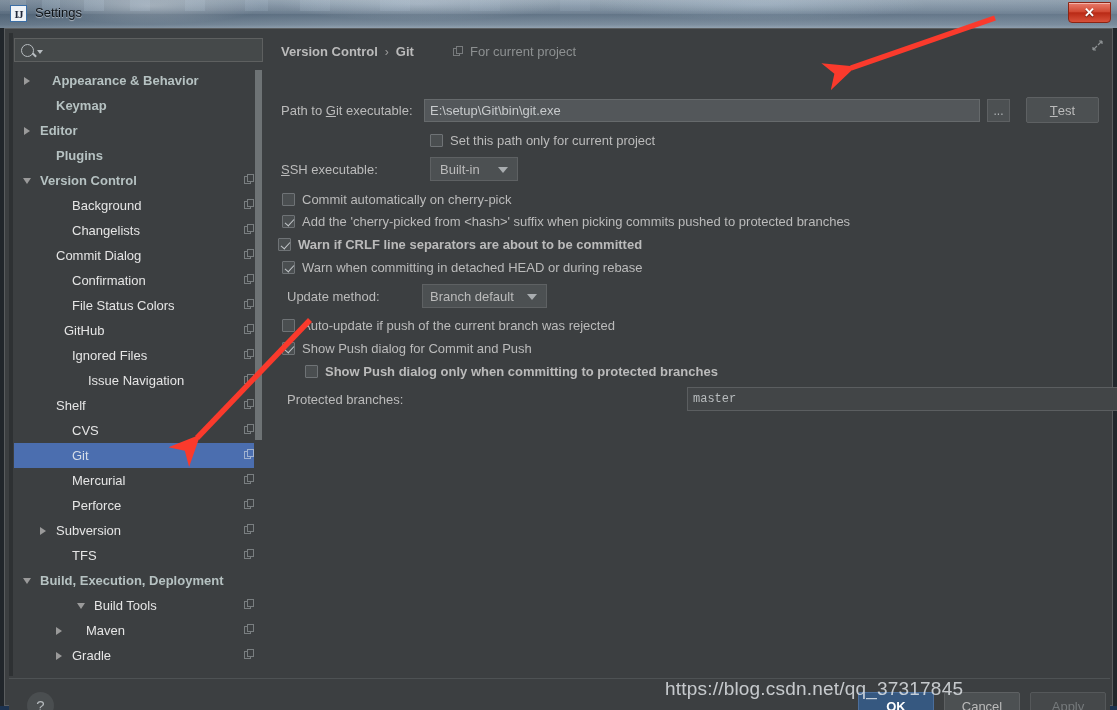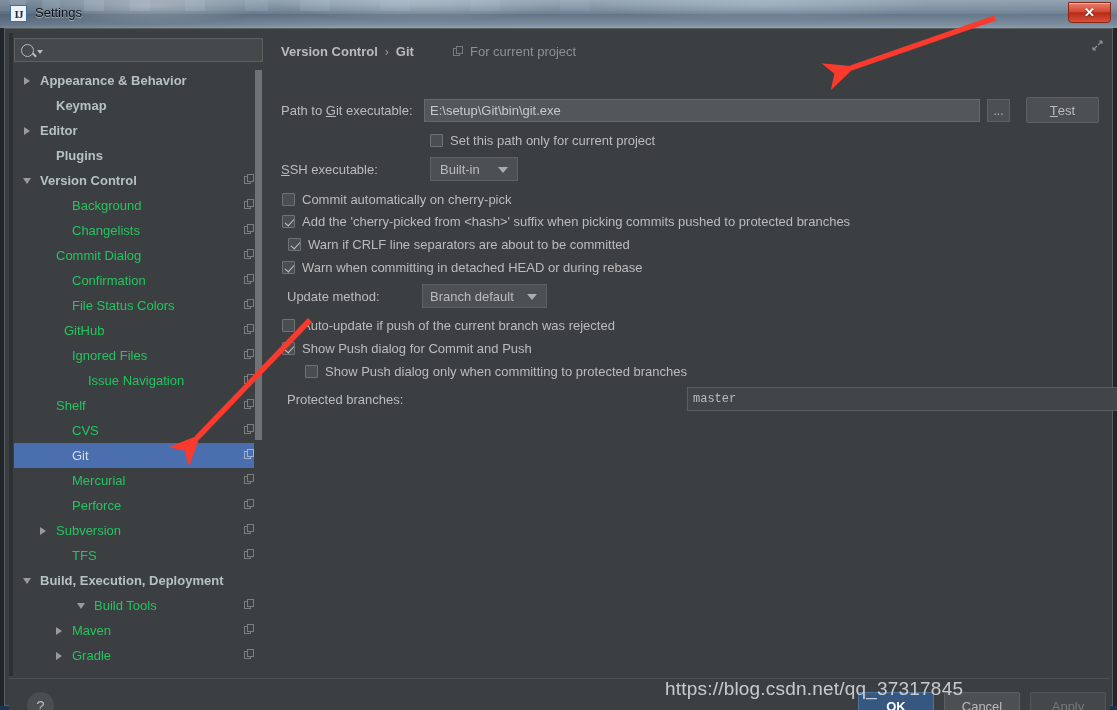--- a/index.html
+++ b/index.html
@@ -135,21 +135,21 @@
     position:absolute; left:5px; top:35px;
     width:249px; height:605px;
     overflow:hidden;
     background:#3c3f41;
   }
   .tree-row {
     position:relative;
     height:25px;
     display:flex;
     align-items:center;
-    color:#22c55e;
+    color:#e5e5e5;
     font-size:13px;
     cursor:pointer;
     box-sizing:border-box;
   }
   .tree-row.sel {
     background:#4b6eaf;
     color:#d5dde8;
   }
   .tree-row.bold { font-weight:bold; color:#b6c2c2; }
   .tree-row .twisty {
@@ -426,21 +426,21 @@
       <div id="sidebar-left-edge"></div>
 
       <div id="search-box">
         <div class="mag"></div>
         <div class="caretdn"></div>
         <input id="search-input" type="text" placeholder="" style="">
       </div>
 
       <div id="tree">
         <div id="tree-rows">
-            <div class="tree-row bold" style="padding-left: 8px;">
+            <div class="tree-row bold" style="padding-left: 8px; gap: 12px;">
               <span class="twisty right"></span>
               <span class="tlabel" style="margin-left: 6px;">Appearance &amp; Behavior</span>
             </div>
             <div class="tree-row bold" style="padding-left: 24px;">
               <span class="twisty"></span>
               <span class="tlabel" style="margin-left: 6px;">Keymap</span>
             </div>
             <div class="tree-row bold" style="padding-left: 8px;">
               <span class="twisty right"></span>
               <span class="tlabel" style="margin-left: 6px;">Editor</span>
@@ -584,21 +584,21 @@
             <div class="tree-row" style="padding-left: 24px; margin-left: 38px;">
               <span class="twisty down"></span>
               <span class="tlabel" style="margin-left: 6px;">Build Tools</span>
               <span class="copy-ic">
                 <i class="b1"></i>
                 <i class="b2"></i>
               </span>
             </div>
             <div class="tree-row" style="padding-left: 40px;">
               <span class="twisty right"></span>
-              <span class="tlabel" style="margin-left: 6px;">Maven</span>
+              <span class="tlabel" style="margin-left: 20px;">Maven</span>
               <span class="copy-ic">
                 <i class="b1"></i>
                 <i class="b2"></i>
               </span>
             </div>
             <div class="tree-row" style="padding-left: 40px;">
               <span class="twisty right"></span>
               <span class="tlabel" style="margin-left: 6px;">Gradle</span>
               <span class="copy-ic">
                 <i class="b1"></i>
@@ -653,21 +653,21 @@
       </div>
 
       <div class="cb-row" style="left:9px;  top:159px;">
         <span class="cbox"></span>
         <span>Commit automatically on cherry-pick</span>
       </div>
       <div class="cb-row" style="left:9px;  top:181px;">
         <span class="cbox checked"></span>
         <span>Add the 'cherry-picked from &lt;hash&gt;' suffix when picking commits pushed to protected branches</span>
       </div>
-      <div class="cb-row" style="left:15px;  top:204px;">
+      <div class="cb-row" style="left:5px;  top:204px;font-weight:bold;">
         <span class="cbox checked"></span>
         <span>Warn if CRLF line separators are about to be committed</span>
       </div>
       <div class="cb-row" style="left:9px;  top:227px;">
         <span class="cbox checked"></span>
         <span>Warn when committing in detached HEAD or during rebase</span>
       </div>
 
       <div class="form-label" style="left:14px; top:256px;">Update method:</div>
       <div class="combo" style="left:149px; top:251px; width:125px;">
@@ -676,21 +676,21 @@
       </div>
 
       <div class="cb-row" style="left:9px;  top:285px;">
         <span class="cbox"></span>
         <span>Auto-update if push of the current branch was rejected</span>
       </div>
       <div class="cb-row" style="left:9px;  top:308px;">
         <span class="cbox checked"></span>
         <span>Show Push dialog for Commit and Push</span>
       </div>
-      <div class="cb-row" style="left:32px; top:331px;">
+      <div class="cb-row" style="left:32px; top:331px;font-weight:bold;">
         <span class="cbox"></span>
         <span>Show Push dialog only when committing to protected branches</span>
       </div>
 
       <div class="form-label" style="left:14px; top:359px;">Protected branches:</div>
       <input id="protected-field" type="text" value="master" style="">
       <svg id="protected-expand" viewBox="0 0 11 11">
         <path d="M10 1 L6 5 M10 1 L10 4 M10 1 L7 1" stroke="#b0b4b6" stroke-width="1.2" fill="none"></path>
         <path d="M1 10 L5 6 M1 10 L1 7 M1 10 L4 10" stroke="#b0b4b6" stroke-width="1.2" fill="none"></path>
       </svg>

